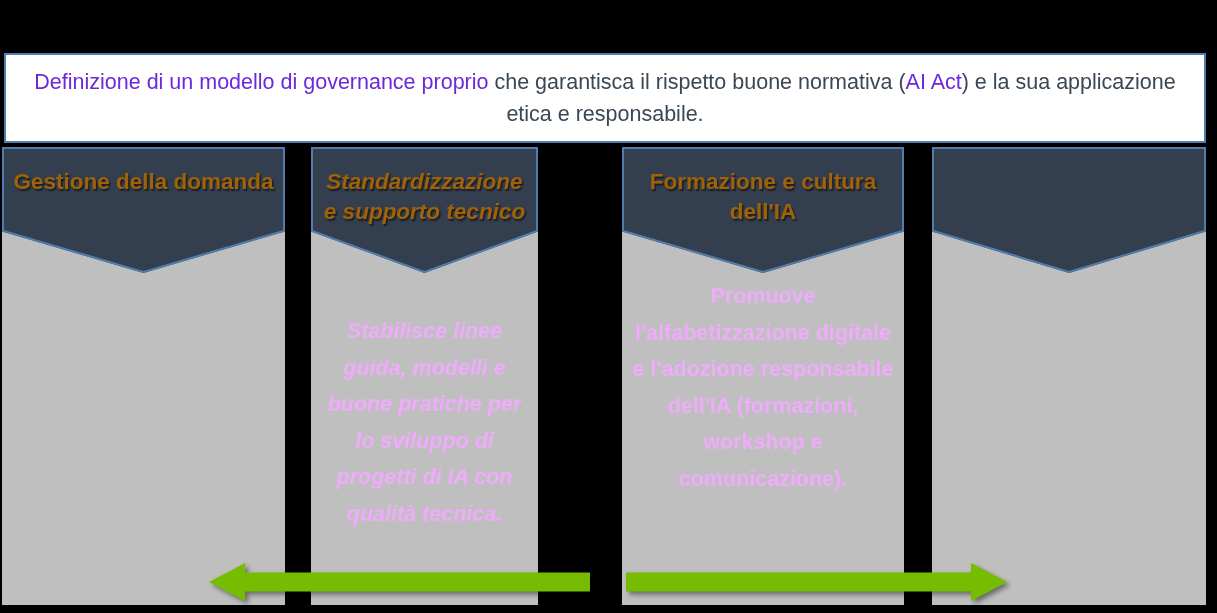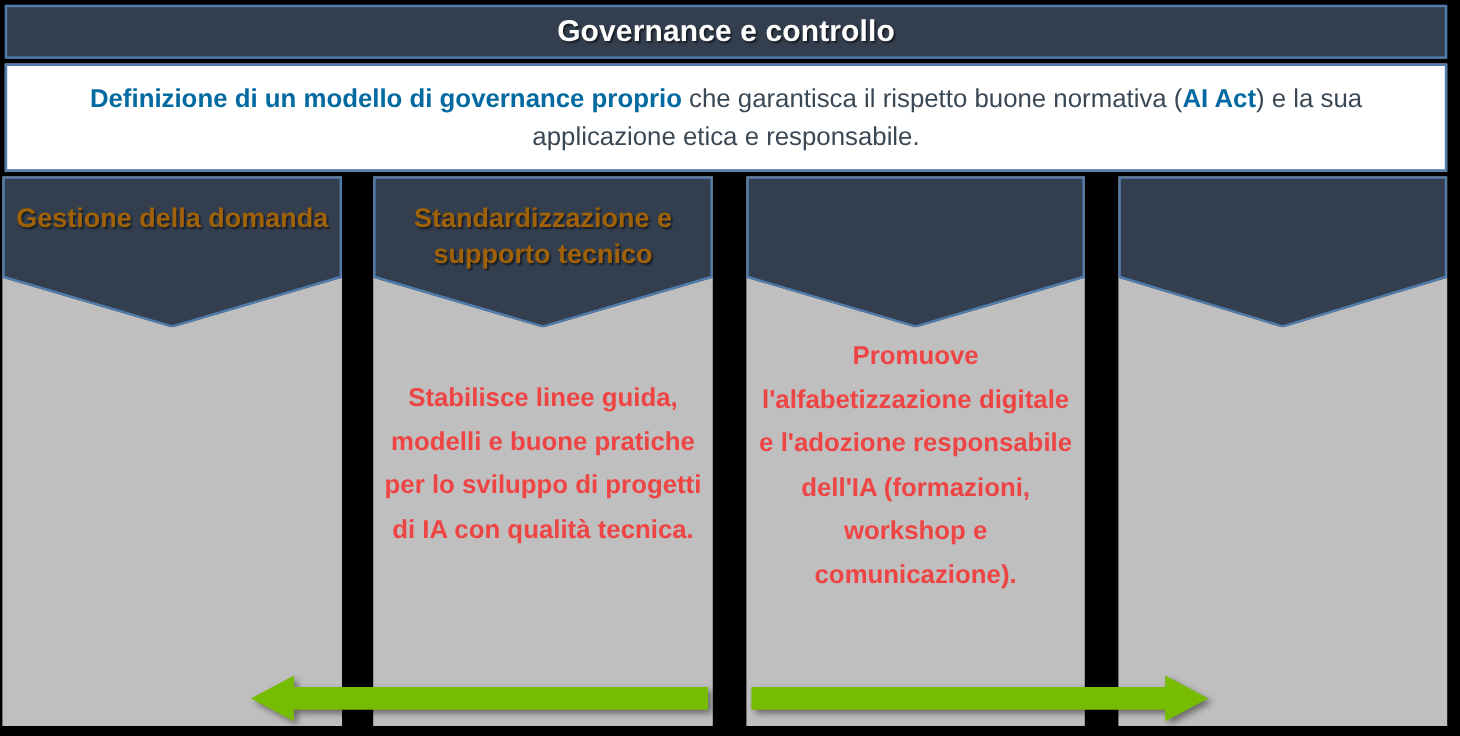--- a/index.html
+++ b/index.html
@@ -57,22 +57,22 @@
     padding: 0 14px;
   }
   .desc-text {
     color: #3A4754;
     font-size: 21.5px;
     line-height: 32px;
     text-align: center;
     font-weight: normal;
   }
   .desc-text b {
-    font-weight: bold;
-    color: #0369a1;
+    font-weight: normal;
+    color: #6d28d9;
   }
 
   
   .col {
     position: absolute;
     top: 147px;
     height: 458px;
   }
   .col-body {
     position: absolute;
@@ -122,31 +122,31 @@
     line-height: 30px;
     text-shadow: 1.5px 1.5px 1.5px rgba(0,0,0,0.55);
     padding: 0 6px;
     box-sizing: border-box;
   }
   .col-text {
     position: absolute;
     left: 0;
     width: 100%;
     text-align: center;
-    color: #ef4444;
+    color: #f0abfc;
     font-size: 21.5px;
     font-weight: bold;
     line-height: 36.5px;
     padding: 0 8px;
     box-sizing: border-box;
   }
 
   
   #col-0 { left: 2px;   width: 283px; }
-  #col-1 { left: 311px; width: 283px; }
+  #col-1 { left: 311px; width: 227px; font-style: italic; }
   #col-2 { left: 622px; width: 282px; }
   #col-3 { left: 932px; width: 274px; }
 
   #col-0 .col-text { top: 168px; }
   #col-1 .col-text { top: 166px; }
   #col-2 .col-text { top: 131px; }
   #col-3 .col-text { top: 133px; }
 
   
   .arrow {
@@ -155,23 +155,20 @@
     filter: drop-shadow(3px 3px 2.5px rgba(0,0,0,0.45));
   }
   #arrow-left  { left: 209px; top: 563px; width: 381px; }
   #arrow-right { left: 626px; top: 563px; width: 381px; }
 </style>
 </head>
 <body>
 
 <div id="stage">
 
-  <div class="banner">
-    <div class="banner-title">Governance e controllo</div>
-  </div>
 
   <div class="desc">
     <div class="desc-text">
       <b>Definizione di un modello di governance proprio</b><span> che garantisca il rispetto buone normativa (</span><b>AI Act</b><span>) e la sua applicazione etica e responsabile.</span>
     </div>
   </div>
 
   <div class="col" id="col-0">
     <div class="col-body"></div>
     <div class="col-head"></div>
@@ -184,20 +181,21 @@
     <div class="col-head"></div>
     <div class="col-head-edge"></div>
     <div class="col-head-label">Standardizzazione e supporto tecnico</div>
     <div class="col-text">Stabilisce linee guida, modelli e buone pratiche per lo sviluppo di progetti di IA con qualità tecnica.</div>
   </div>
 
   <div class="col" id="col-2">
     <div class="col-body"></div>
     <div class="col-head"></div>
     <div class="col-head-edge"></div>
+    <div class="col-head-label">Formazione e cultura dell'IA</div>
     <div class="col-text">Promuove l'alfabetizzazione digitale e l'adozione responsabile dell'IA (formazioni, workshop e comunicazione).</div>
   </div>
 
   <div class="col" id="col-3">
     <div class="col-body"></div>
     <div class="col-head"></div>
     <div class="col-head-edge"></div>
   </div>
 
   <svg class="arrow" id="arrow-left" viewBox="0 0 381 38" preserveAspectRatio="none">

